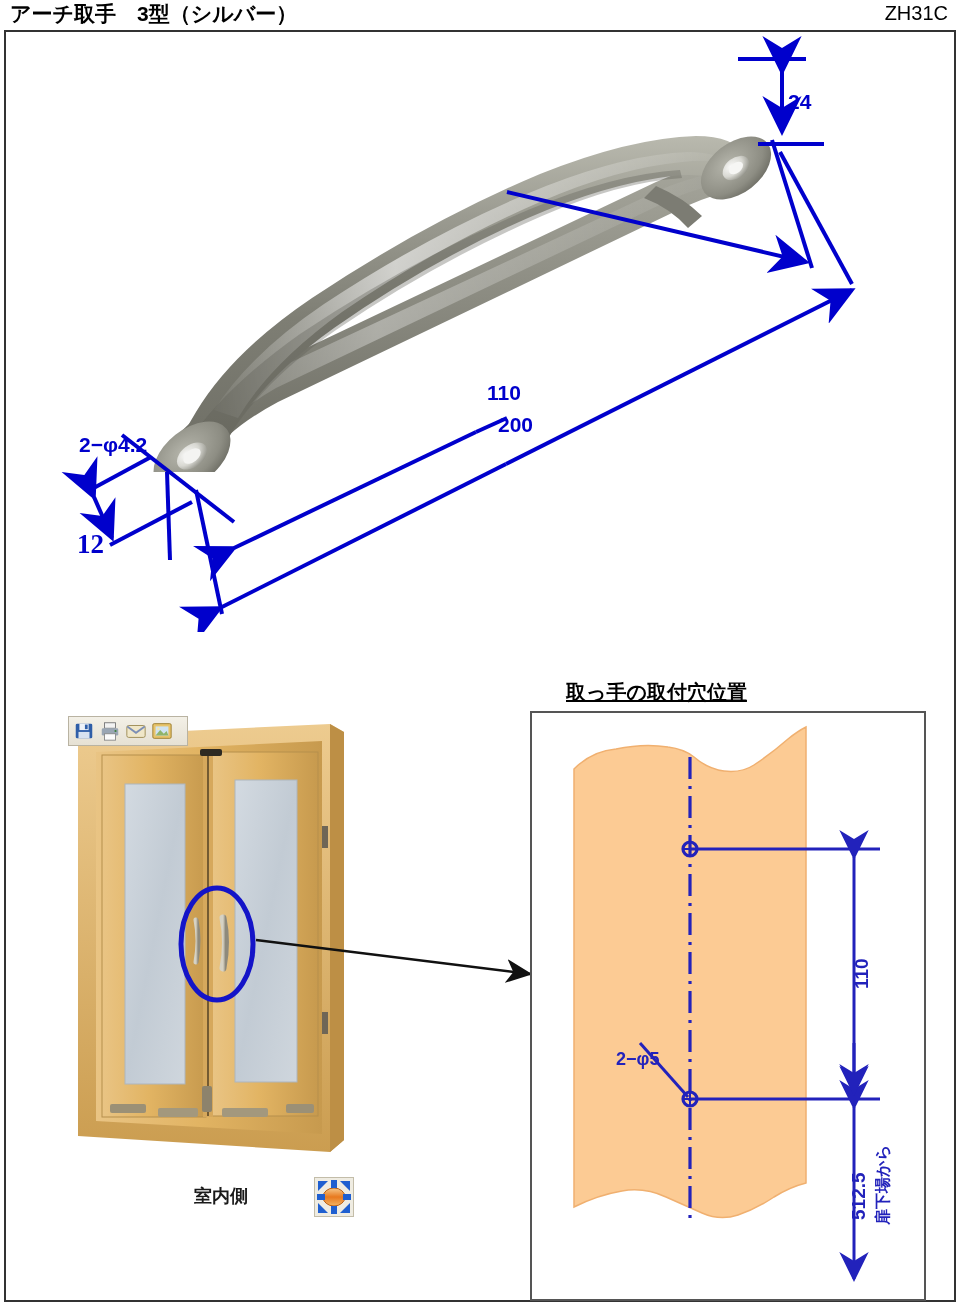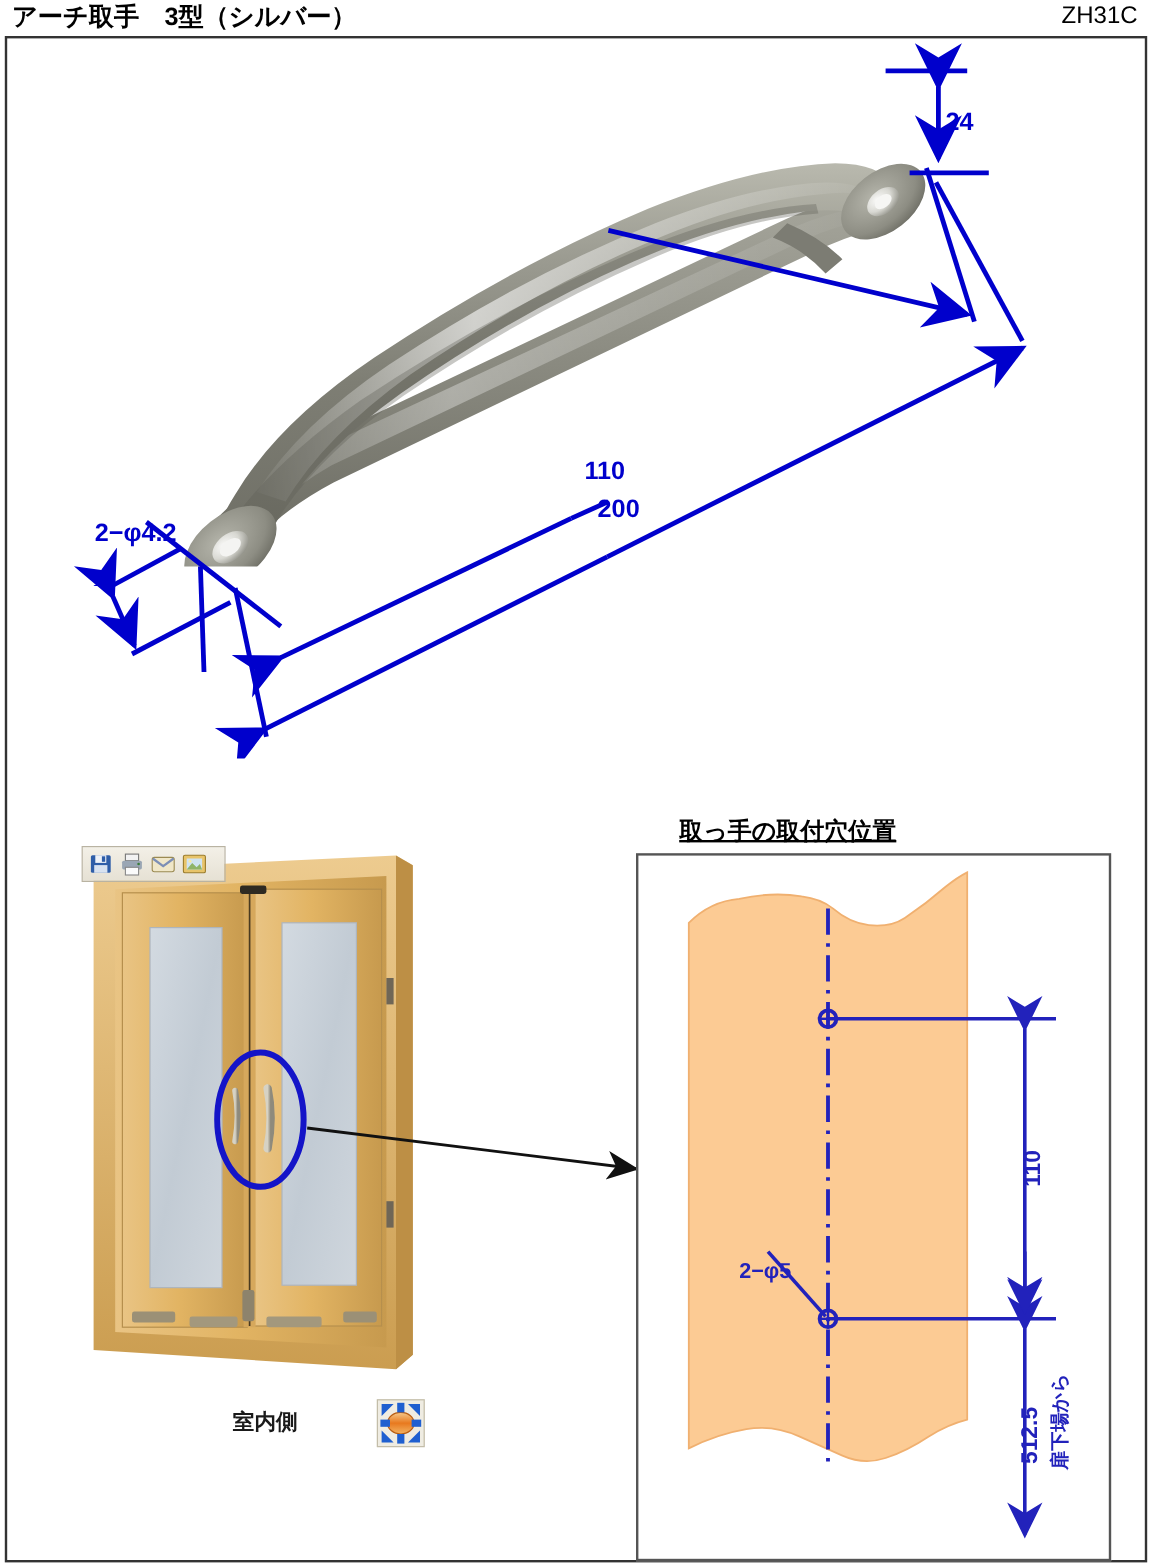--- a/index.html
+++ b/index.html
@@ -74,33 +74,33 @@
     position: absolute;
     color: #0000cc;
     font-weight: bold;
     font-family: "Liberation Sans", "DejaVu Sans", sans-serif;
     white-space: nowrap;
   }
   #lbl-24   { left: 782px; top: 58px;  font-size: 21px; }
   #lbl-110  { left: 481px; top: 349px; font-size: 21px; }
   #lbl-120  { left: 492px; top: 381px; font-size: 21px; }
   #lbl-phi  { left: 73px;  top: 369px; font-size: 21px; margin-top: 32px; }
-  #lbl-12   { left: 71px;  top: 445px; font-size: 14px; font-family: Liberation Serif, serif; }
+  #lbl-12   { left: 71px;  top: 497px; font-size: 27px; font-family: Liberation Serif, serif; }
 
   
   #lower-area {
     position: absolute;
     left: 0px; top: 600px;
     width: 948px; height: 668px;
   }
 
   
   #door-photo-wrap {
     position: absolute;
-    left: 66px; top: 79px;
+    left: 66px; top: 90px;
     width: 290px; height: 440px; text-decoration: underline;
   }
   #door-toolbar {
     position: absolute;
     left: -4px; top: -6px;
     width: 120px; height: 30px;
     background: linear-gradient(#f3f0e7,#e6e1d4);
     border: 1px solid #b9b3a2;
     display: flex;
     align-items: center;

